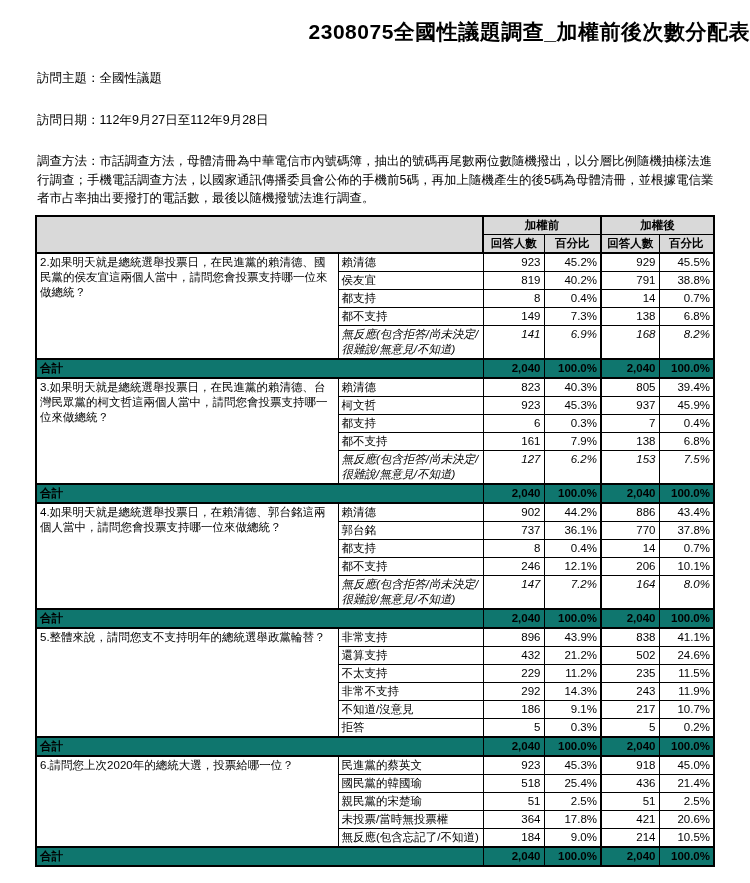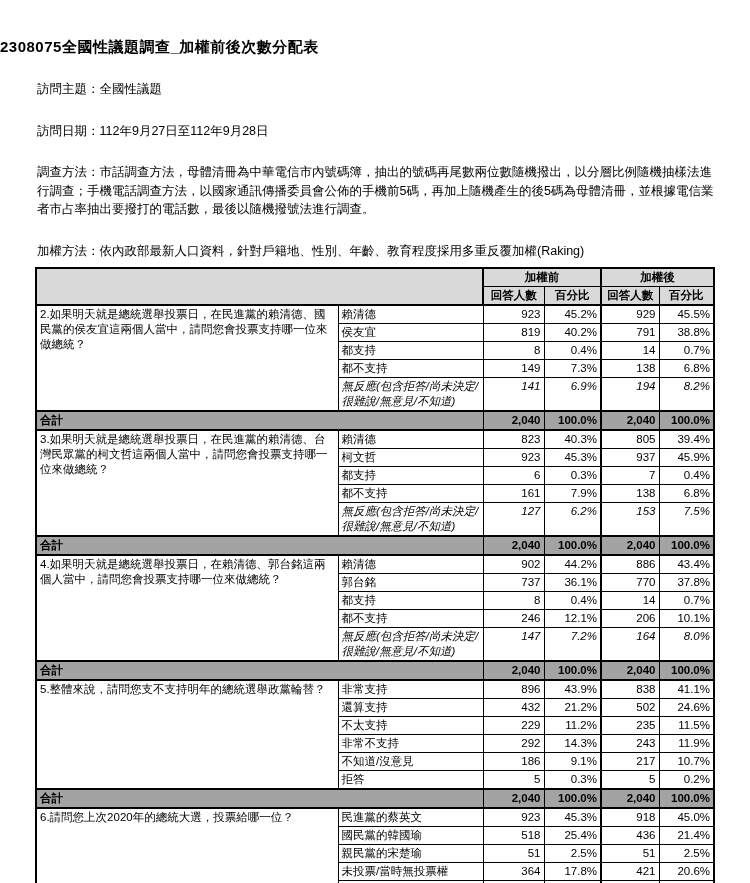--- a/index.html
+++ b/index.html
@@ -4,23 +4,23 @@
 <style>
   html,body { margin:0; padding:0; background:#fff; }
   body {
     width:750px; height:883px; overflow:hidden;
     font-family:"Liberation Sans", sans-serif;
     color:#000;
   }
   .page { position:relative; width:750px; height:883px; background:#fff; }
 
   .title {
-    padding-top:38px;
-    text-align:left;
-    font-size:15px;
+    padding-top:18px;
+    text-align:right;
+    font-size:21px;
     font-weight:bold;
     letter-spacing:0.5px;
   }
 
   .meta {
     margin:13px 30px 0 37px;
     font-size:12.5px;
     line-height:18.5px;
   }
   .meta-line { white-space:normal;margin-top:23px; }
@@ -51,40 +51,39 @@
   .freq th.corner { border-right:2px solid #000; }
   .freq th.bL2, .freq td.grp { border-left:2px solid #000; }
   .freq thead tr.sub-row th { border-bottom:2px solid #000; }
 
   .freq td.qcell { height:auto;margin-top:48px; }
   .freq td.opt { }
   .freq td.num { text-align:right; }
   .freq tbody td { height:14px; }
   .freq tr.tall td { height:28px;font-style:italic; }
   .freq tr.total-row td {
-    background:#a3a3a3;
+    background:#0f766e;
     font-weight:bold;
     border-top:2px solid #000;
     border-bottom:2px solid #000;
     height:14px;
   }
   .freq tbody { border-top:2px solid #000; border-bottom:2px solid #000; }
 </style>
 </head>
 <body>
 
 <div class="page">
 
   <div class="title">2308075全國性議題調查_加權前後次數分配表</div>
 
   <div class="meta">
     <div class="meta-line">訪問主題：全國性議題</div>
     <div class="meta-line">訪問日期：112年9月27日至112年9月28日</div>
     <div class="meta-line">調查方法：市話調查方法，母體清冊為中華電信市內號碼簿，抽出的號碼再尾數兩位數隨機撥出，以分層比例隨機抽樣法進行調查；手機電話調查方法，以國家通訊傳播委員會公佈的手機前5碼，再加上隨機產生的後5碼為母體清冊，並根據電信業者市占率抽出要撥打的電話數，最後以隨機撥號法進行調查。</div>
-    <div class="meta-line">加權方法：依內政部最新人口資料，針對戶籍地、性別、年齡、教育程度採用多重反覆加權(Raking)</div>
   </div>
 
   <div class="table-wrap">
     <table class="freq" id="freq-table">
       <colgroup>
         <col style="width:302px">
         <col style="width:145px">
         <col style="width:61px">
         <col style="width:57px">
         <col style="width:58px">
@@ -130,21 +129,21 @@
             <td class="opt">都不支持</td>
             <td class="num">149</td>
             <td class="num">7.3%</td>
             <td class="num grp">138</td>
             <td class="num">6.8%</td>
           </tr>
           <tr class="tall">
             <td class="opt">無反應(包含拒答/尚未決定/很難說/無意見/不知道)</td>
             <td class="num">141</td>
             <td class="num">6.9%</td>
-            <td class="num grp">194</td>
+            <td class="num grp">168</td>
             <td class="num">8.2%</td>
           </tr>
           <tr class="total-row">
             <td class="tlabel" colspan="2">合計</td>
             <td class="num">2,040</td>
             <td class="num">100.0%</td>
             <td class="num grp">2,040</td>
             <td class="num">100.0%</td>
           </tr>
         </tbody>

